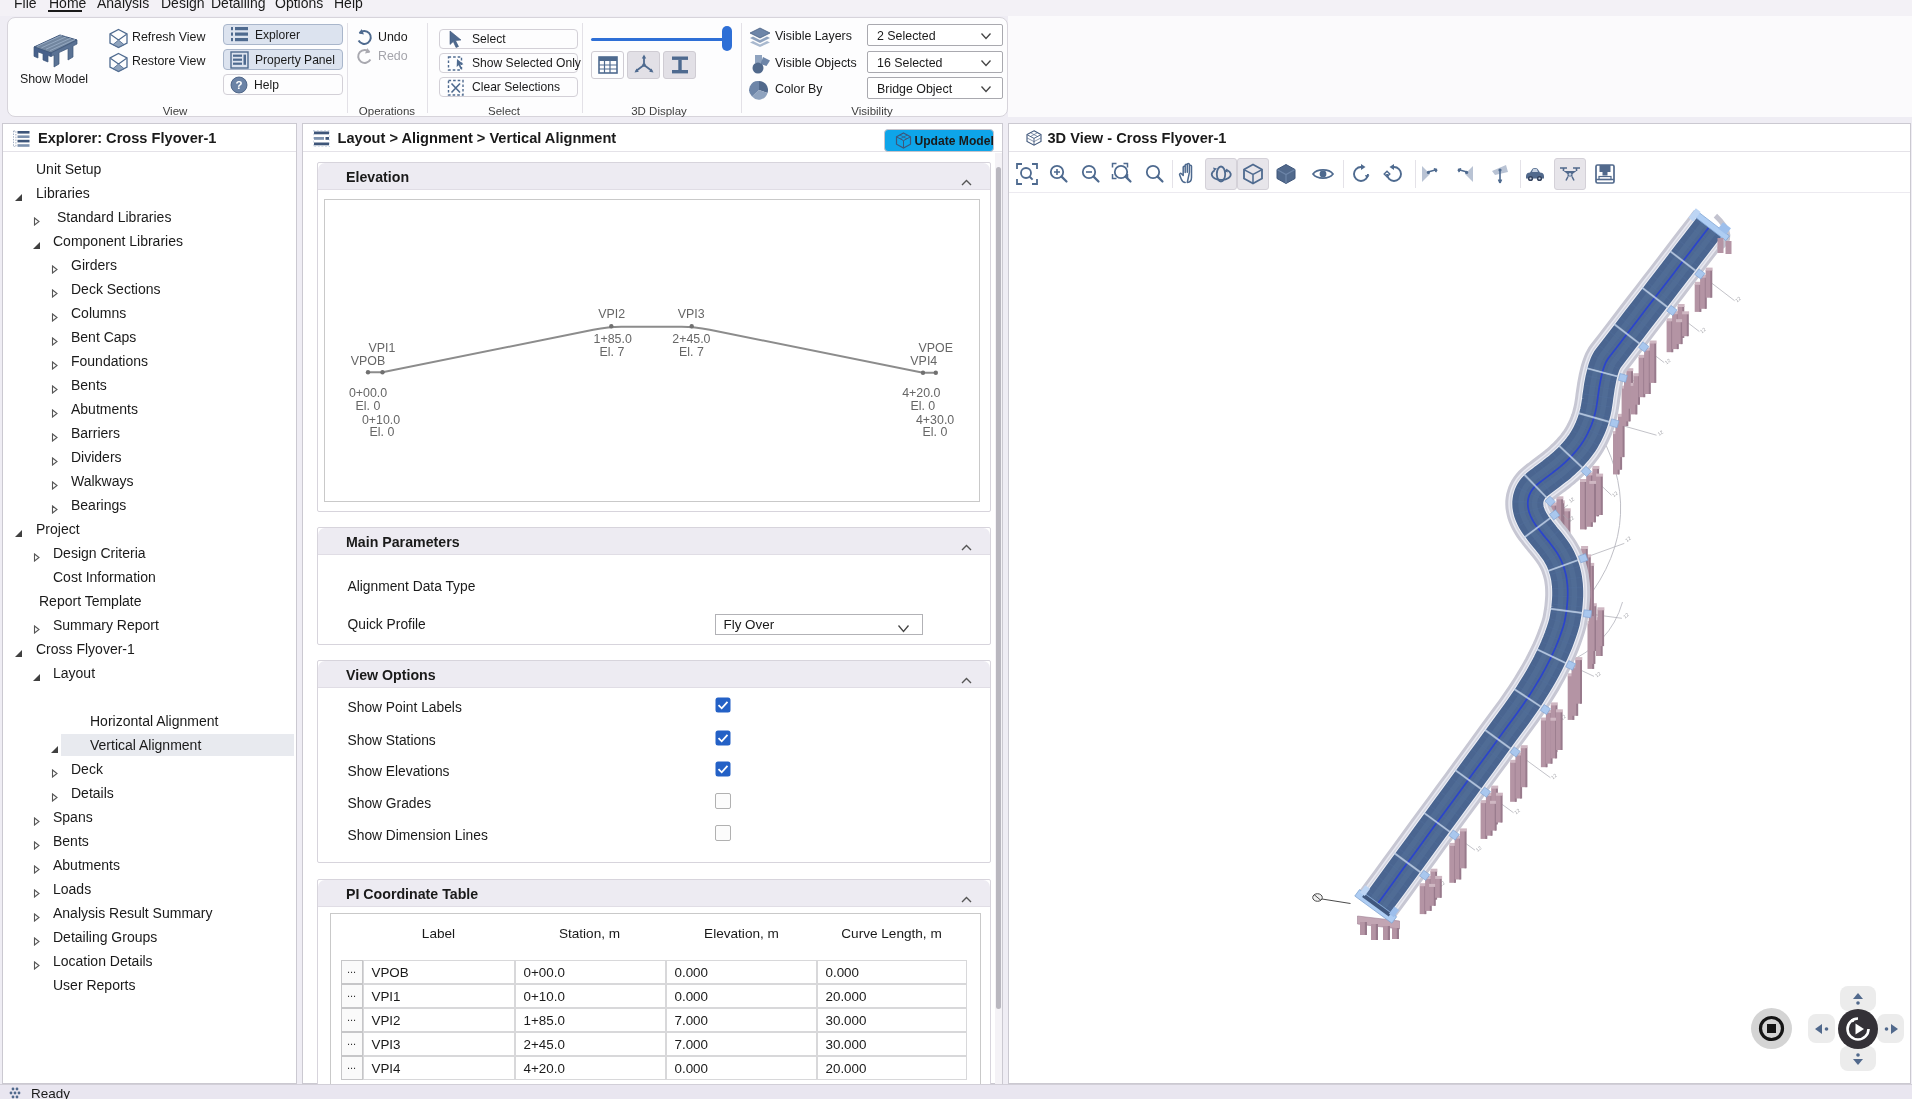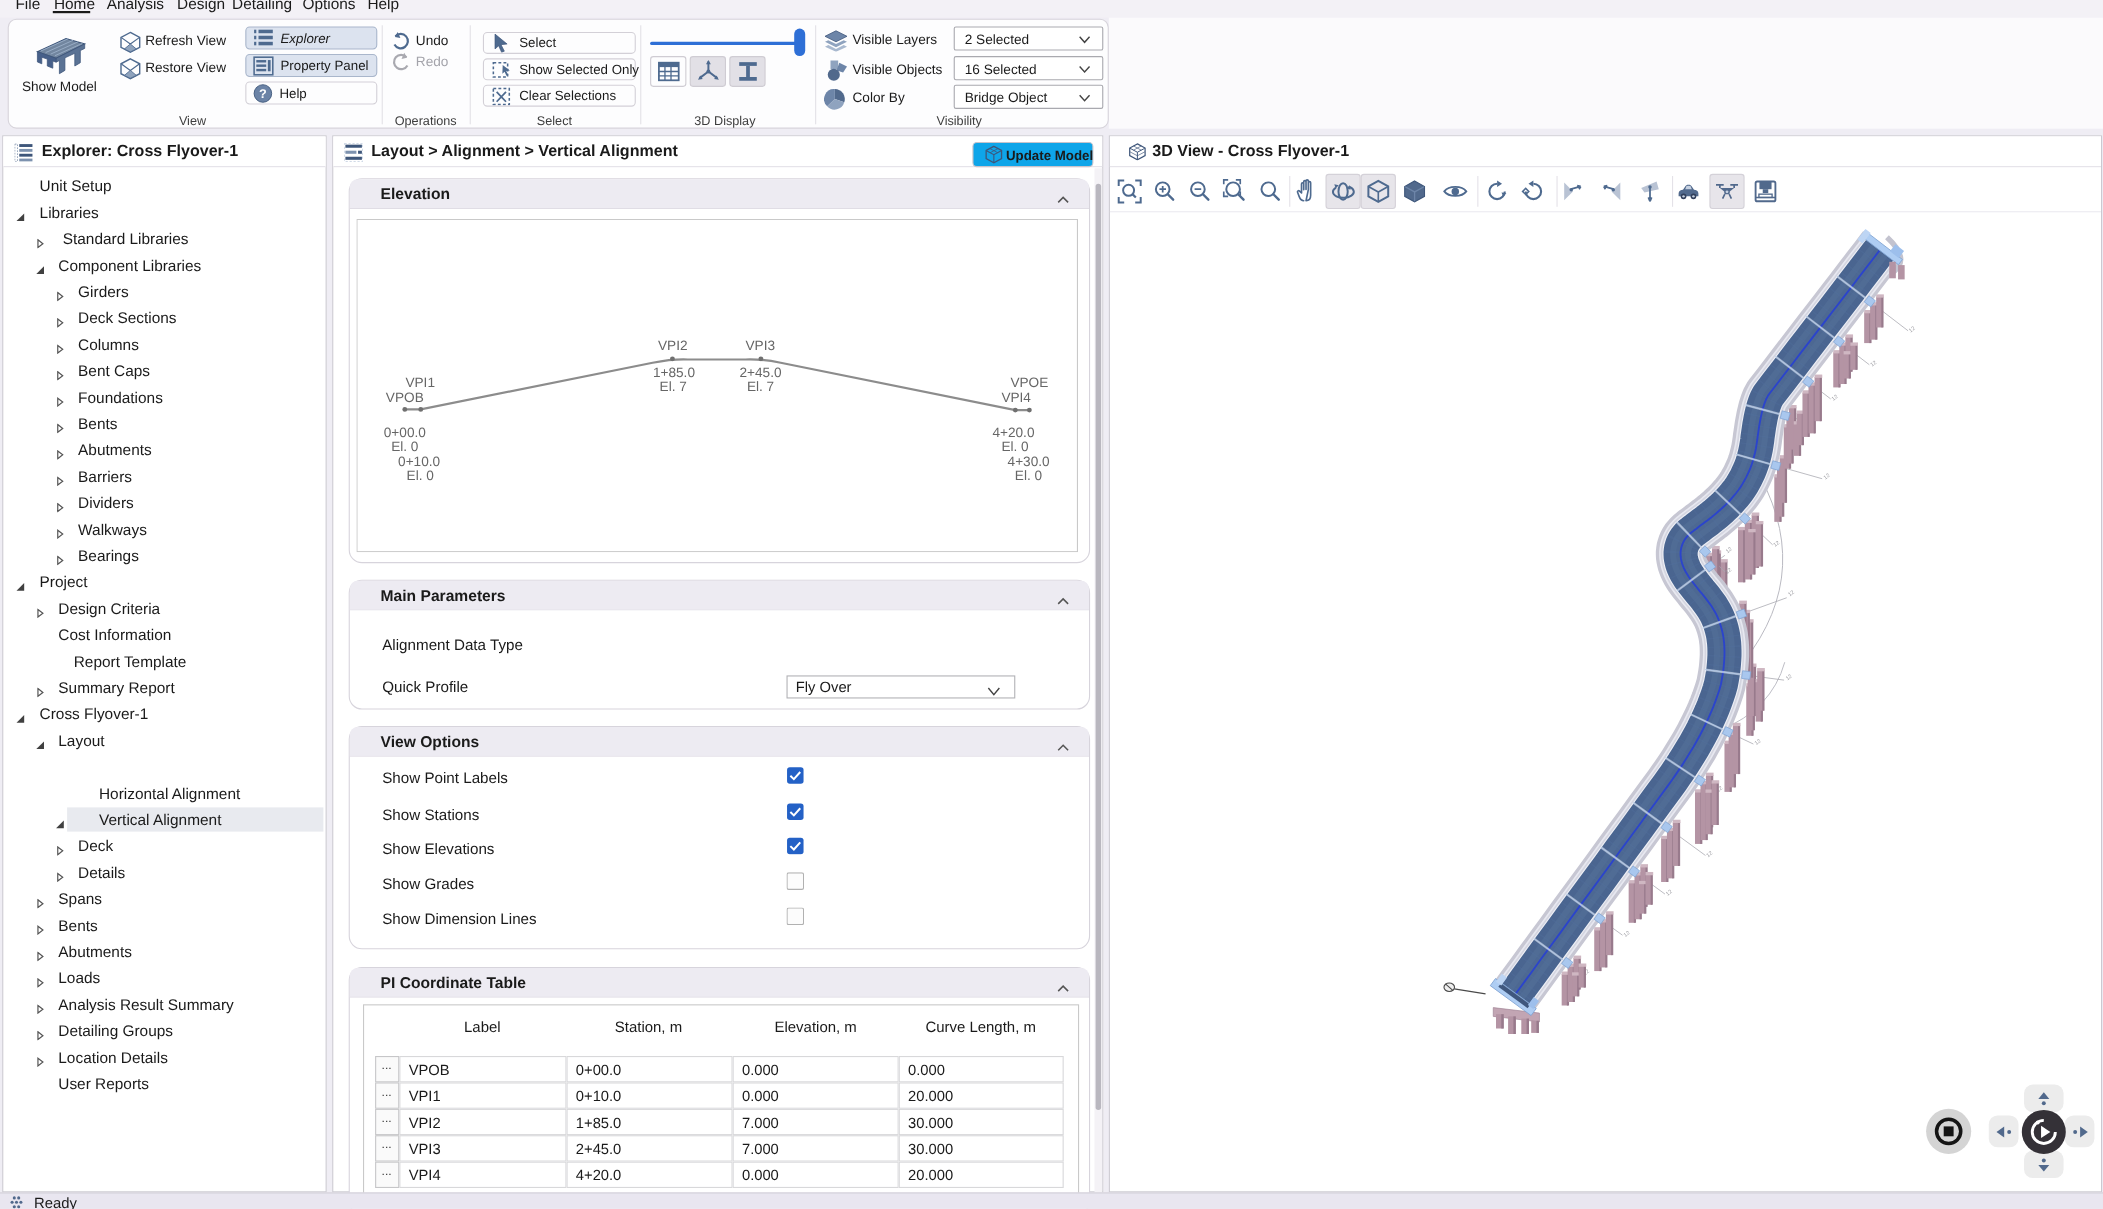--- a/index.html
+++ b/index.html
@@ -26,21 +26,21 @@
 .phead { position:absolute; left:0; top:0; right:0; height:28px; border-bottom:1px solid #e4e2e8;
   background:#fff; }
 .ptitle { position:absolute; top:6px; font-size:14.6px; font-weight:bold; white-space:nowrap; }
 
 .trow { position:absolute; left:0; width:100%; height:24px; font-size:14px; }
 .trow span.lbl { position:absolute; top:4px; }
 .texp { position:absolute; top:8px; }
 .tsel { position:absolute; left:58px; width:233px; height:22px; background:#e8eaef; }
 
 .card { position:absolute; left:14.5px; width:674px; background:#fff;
-  border:1px solid #d7d4dc; border-radius:12px; }
+  border:1px solid #d7d4dc; border-radius:2px; }
 .chead { position:absolute; left:0; top:0; right:0; height:27px; background:#edebf2;
   border-radius:7px 7px 0 0; border-bottom:1px solid #e0dde5; }
 .chead .t { position:absolute; left:28px; top:6px; font-size:14.2px; font-weight:bold; }
 .chev { position:absolute; right:18px; top:9px; width:11px; height:7px; }
 .flabel { position:absolute; left:29.5px; font-size:13.8px; }
 .ibox { position:absolute; border:1px solid #b2b2b6; background:#fff; font-size:13.4px; }
 
 .th { position:absolute; font-size:13.6px; text-align:center; }
 .cell { position:absolute; height:24px; border:1px solid #d8d8da; font-size:13.4px;
   background:#fff; padding:4px 0 0 8px; }
@@ -88,21 +88,21 @@
           <path d="M2.4 6.2 L10.5 12 L18.6 6.2" fill="none" stroke="#4e6a8f" stroke-width="1.1"></path>
           <path d="M5 16.6 L10.5 12 L16 16.6 L10.5 19.2 Z" fill="#8fa3bd" stroke="#4e6a8f" stroke-width="0.8"></path>
         </svg></div>
 <div class="rlabel" style="left:124px;top:12px;">Refresh View</div>
 <div class="abs" style="left:100px;top:34px;"><svg width="21" height="21" viewBox="0 0 21 21" style="">
           <path d="M10.5 1.5 L19 6 L19 15 L10.5 19.5 L2 15 L2 6 Z" fill="none" stroke="#4e6a8f" stroke-width="1.3"></path>
           <path d="M2.4 6.2 L10.5 12 L18.6 6.2" fill="none" stroke="#4e6a8f" stroke-width="1.1"></path>
           <path d="M5 16.6 L10.5 12 L16 16.6 L10.5 19.2 Z" fill="#8fa3bd" stroke="#4e6a8f" stroke-width="0.8"></path>
         </svg></div>
 <div class="rlabel" style="left:124px;top:36px;">Restore View</div>
-<div class="rbtn sel" style="left:215px;top:6px;width:120px;height:21px;font-style:italic;">
+<div class="rbtn sel" style="left:215px;top:6px;width:120px;height:21px;">
         <span style="margin-left:6px;display:flex;">
           <svg width="19" height="18" viewBox="0 0 19 18" style="">
             <rect x="5" y="1" width="13" height="3.2" fill="#4e6a8f"></rect>
             <rect x="5" y="6.5" width="13" height="3.2" fill="#4e6a8f"></rect>
             <rect x="5" y="12" width="13" height="3.2" fill="#4e6a8f"></rect>
             <rect x="1" y="1" width="2" height="3.2" fill="#4e6a8f"></rect>
             <rect x="1" y="6.5" width="2" height="3.2" fill="#4e6a8f"></rect>
             <rect x="1" y="12" width="2" height="3.2" fill="#4e6a8f"></rect>
           </svg>
         </span>
@@ -334,21 +334,21 @@
 <div class="trow" style="top:417px;">
         <span class="texp" style="left:29px;"><svg width="9" height="9">
             <path d="M2.5 1 L7 4.5 L2.5 8 Z" fill="none" stroke="#565656" stroke-width="1.1"></path>
           </svg></span>
         <span class="lbl" style="left:50px;">Design Criteria</span>
       </div>
 <div class="trow" style="top:441px;">
         <span class="lbl" style="left:50px;">Cost Information</span>
       </div>
 <div class="trow" style="top:465px;">
-        <span class="lbl" style="left:64px;">Report Template</span>
+        <span class="lbl" style="left:36px;">Report Template</span>
       </div>
 <div class="trow" style="top:489px;">
         <span class="texp" style="left:29px;"><svg width="9" height="9">
             <path d="M2.5 1 L7 4.5 L2.5 8 Z" fill="none" stroke="#565656" stroke-width="1.1"></path>
           </svg></span>
         <span class="lbl" style="left:50px;">Summary Report</span>
       </div>
 <div class="trow" style="top:513px;">
         <span class="texp" style="left:11px;"><svg width="9" height="9">
             <path d="M8 1 L8 8 L1 8 Z" fill="#404040"></path>

